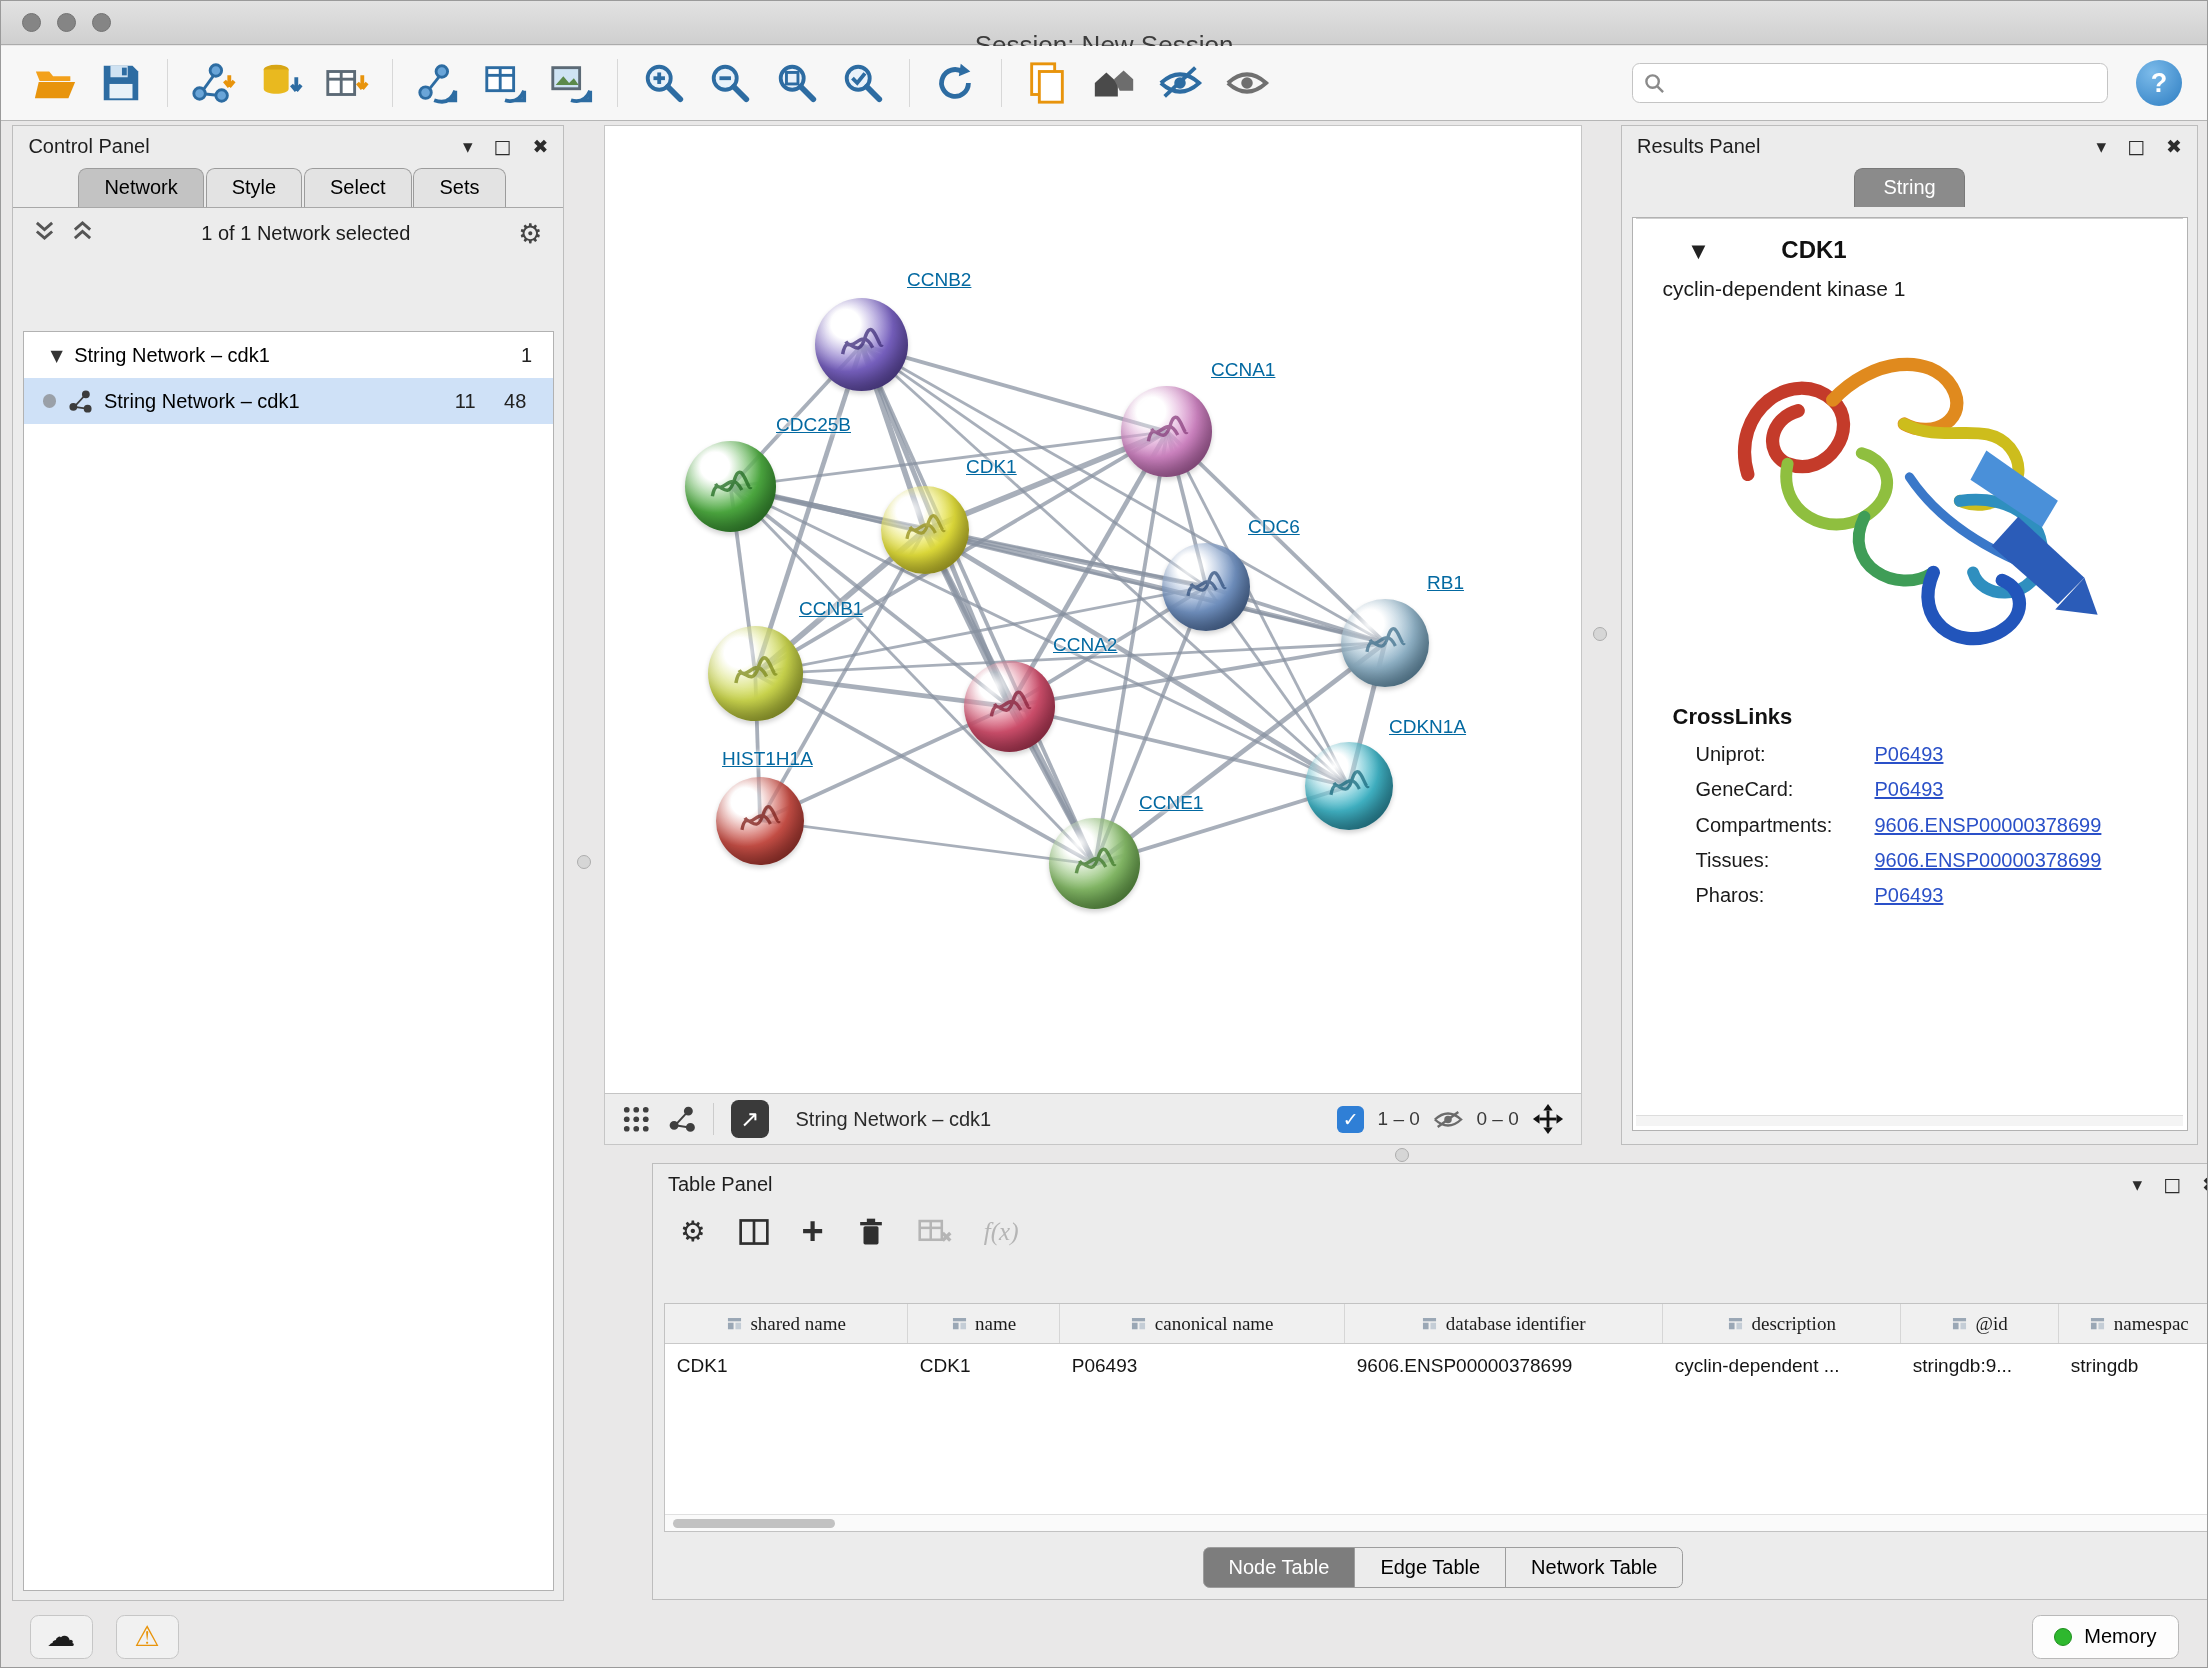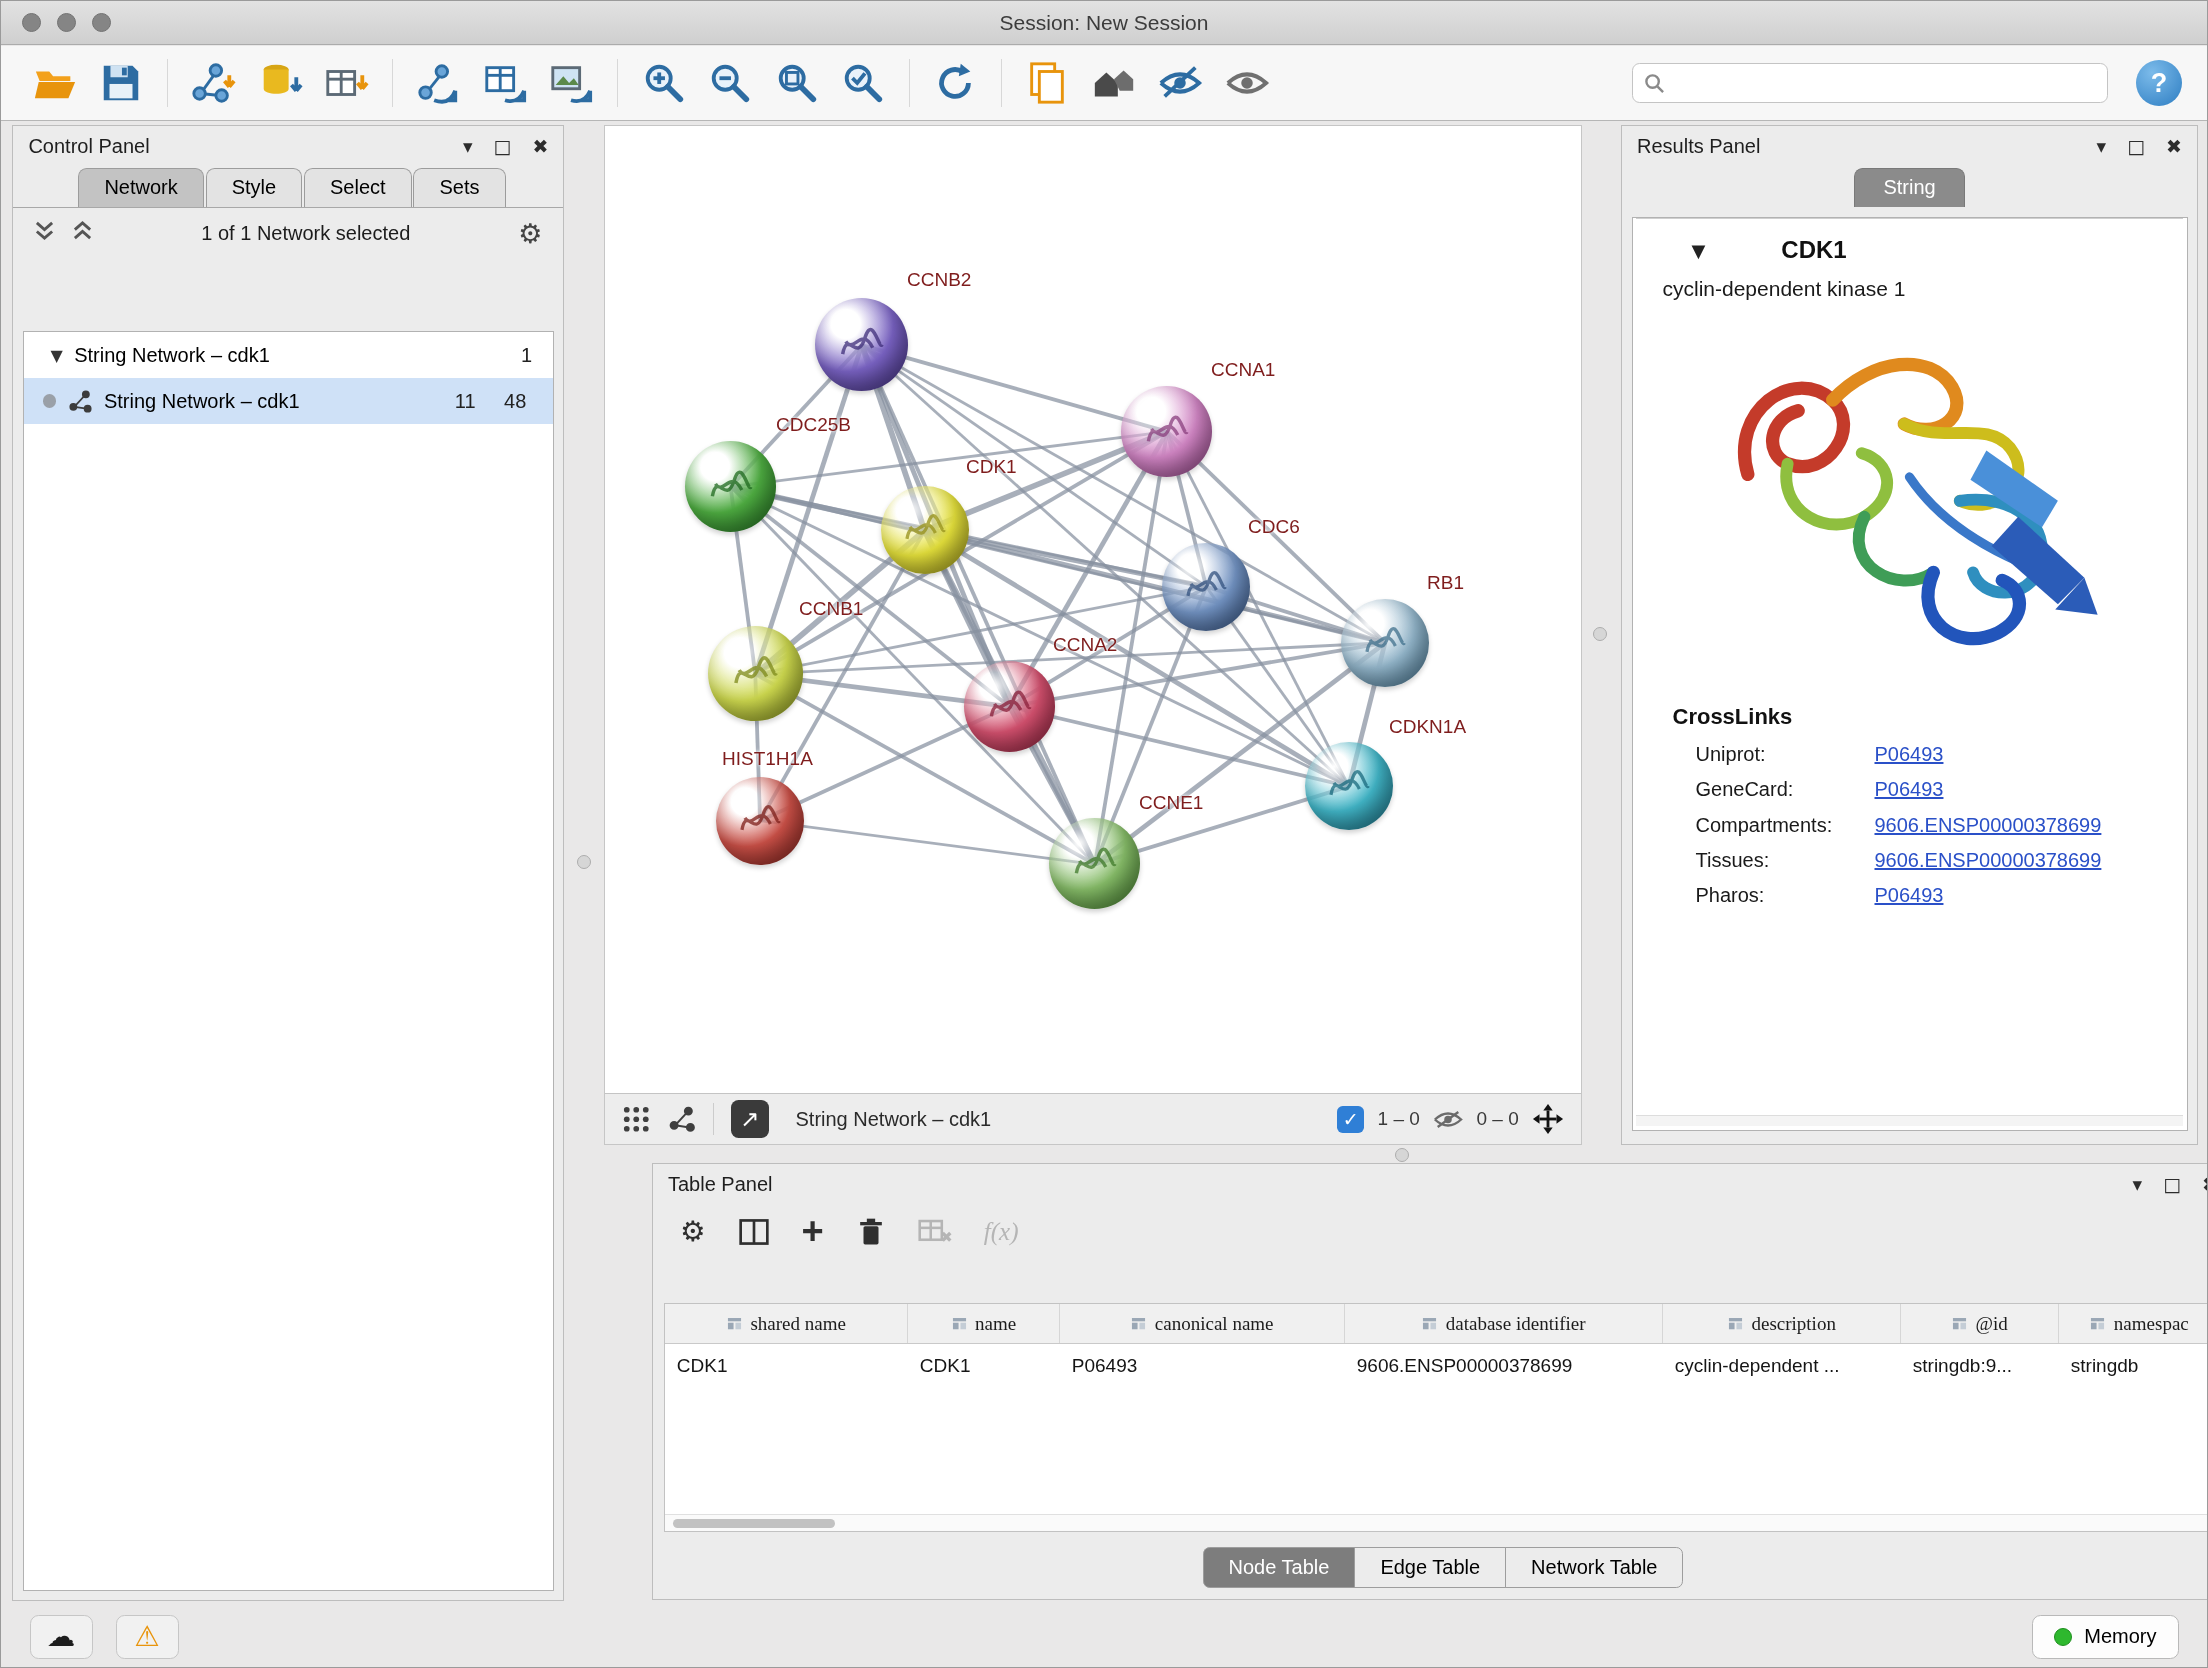--- a/index.html
+++ b/index.html
@@ -4,21 +4,21 @@
 <style>
   * { box-sizing: border-box; margin: 0; padding: 0; }
   body { background:#cfcfcf; font-family:"Liberation Sans", sans-serif; }
   .window { position:relative; width:2208px; height:1668px; background:#e9e8e8; overflow:hidden; border:1px solid #9a9a9a; }
 
   
   .titlebar { position:absolute; top:0; left:0; right:0; height:44px;
     background:linear-gradient(#e2e2e2,#cfcfcf); border-bottom:1px solid #ababab; }
   .traffic { position:absolute; left:21px; top:12.4px; display:flex; gap:16px; }
   .tl { width:19px; height:19px; border-radius:50%; background:#858585; border:1px solid #737373; }
-  .win-title { text-align:center; line-height:44px; font-size:21px; color:#3c3c3c; }
+  .win-title { text-align:center; line-height:44px; font-size:26px; color:#3c3c3c;margin-top:22px; }
 
   
   .toolbar { position:absolute; top:45px; left:0; right:0; height:75px; background:#f7f7f7;
     border-bottom:1px solid #b6b6b6; display:flex; align-items:center; padding:0 25px; gap:9.5px; }
   .tbtn { width:57px; height:59px; display:flex; align-items:center; justify-content:center;
     background:none; border:none; cursor:pointer; }
   .tbtn svg { width:46px; height:46px; }
   .tsep { width:1px; height:48px; background:#d8d8d8; margin:0 7.6px; }
   .searchbox { margin-left:auto; width:476px; height:40px; background:#fff; border:1px solid #c4c4c4;
     border-radius:7.6px; display:flex; align-items:center; padding:0 11.4px; gap:9.5px; }
@@ -53,22 +53,22 @@
 
   
   .network-view { position:absolute; left:603px; top:124px; width:978px; height:1020px;
     background:#fff; border:1px solid #c6c6c6; }
   .net-canvas { position:absolute; left:0; right:0; top:0; bottom:51px; overflow:hidden; background:#fff; }
   #edge-svg { position:absolute; left:0; top:0; width:100%; height:100%; }
   .node-ball { position:absolute; border-radius:50%; cursor:pointer;
     box-shadow: inset -7.6px -11.4px 19px rgba(0,0,0,.28), 0 2.9px 5.7px rgba(0,0,0,.18);
     display:flex; align-items:center; justify-content:center; }
   .node-ball svg { width:68%; height:68%; }
-  .node-label { position:absolute; font-size:19px; color:#7f1d1d; white-space:nowrap;
-    text-shadow:0 0 5.7px #fff, 0 0 2.9px #fff; }
+  .node-label { position:absolute; font-size:19px; color:#0369a1; white-space:nowrap;
+    text-shadow:0 0 5.7px #fff, 0 0 2.9px #fff;text-decoration:underline; }
   .net-toolbar { position:absolute; left:0; right:0; bottom:0; height:51px; background:#ededed;
     border-top:1px solid #c4c4c4; display:flex; align-items:center; padding:0 17px; gap:17px; }
   .nt-btn { background:none; border:none; cursor:pointer; display:flex; align-items:center; }
   .nt-dark { width:38px; height:38px; background:#3a3a3a; border-radius:7.6px; color:#fff; font-size:23px;
     display:flex; align-items:center; justify-content:center; border:none; cursor:pointer; font-family:"DejaVu Sans",sans-serif; }
   .nt-title { font-size:20px; color:#2a2a2a; margin-left:9.5px; }
   .nt-right { margin-left:auto; display:flex; align-items:center; gap:13.3px; font-size:19px; color:#3a3a3a; }
   .bluecheck { width:27px; height:27px; background:#2f7fd6; border-radius:5.7px; color:#fff; font-size:19px;
     display:flex; align-items:center; justify-content:center; }
   .nt-sep { width:1px; height:32px; background:#cccccc; }

